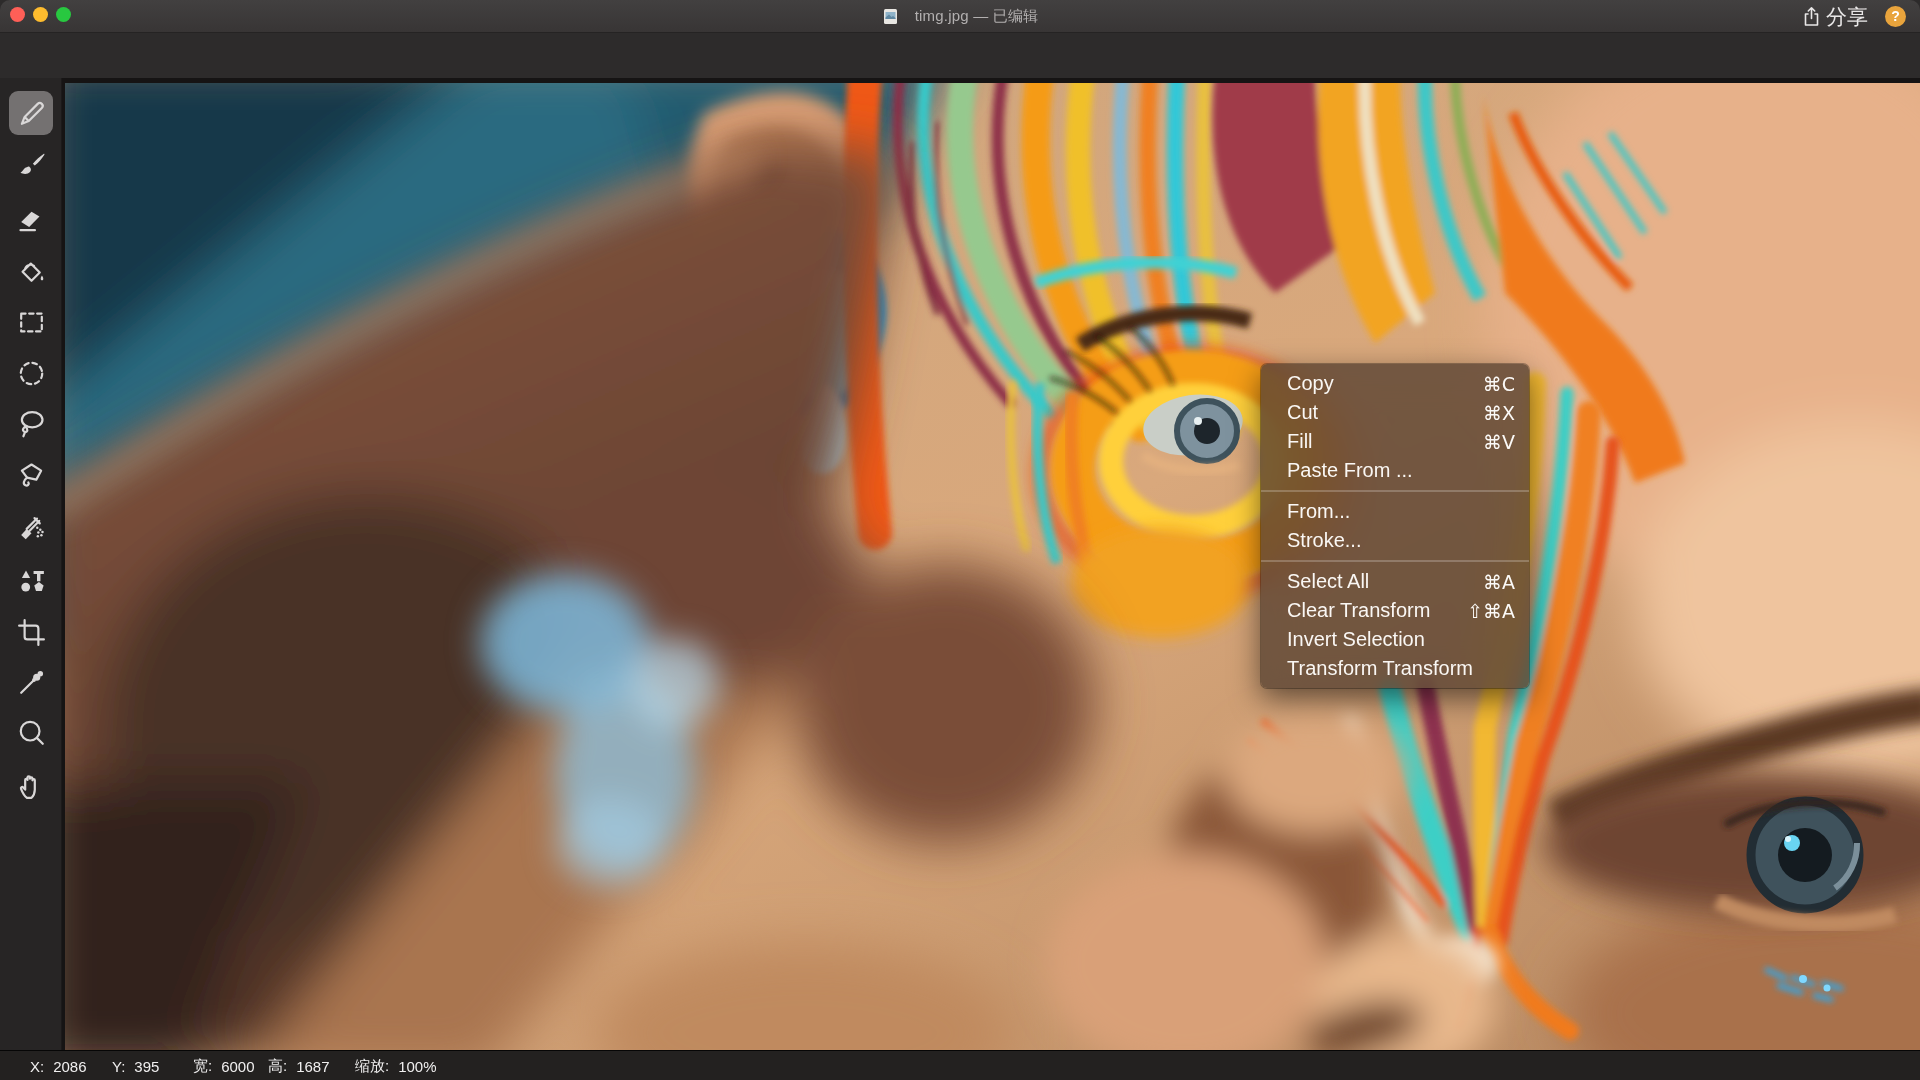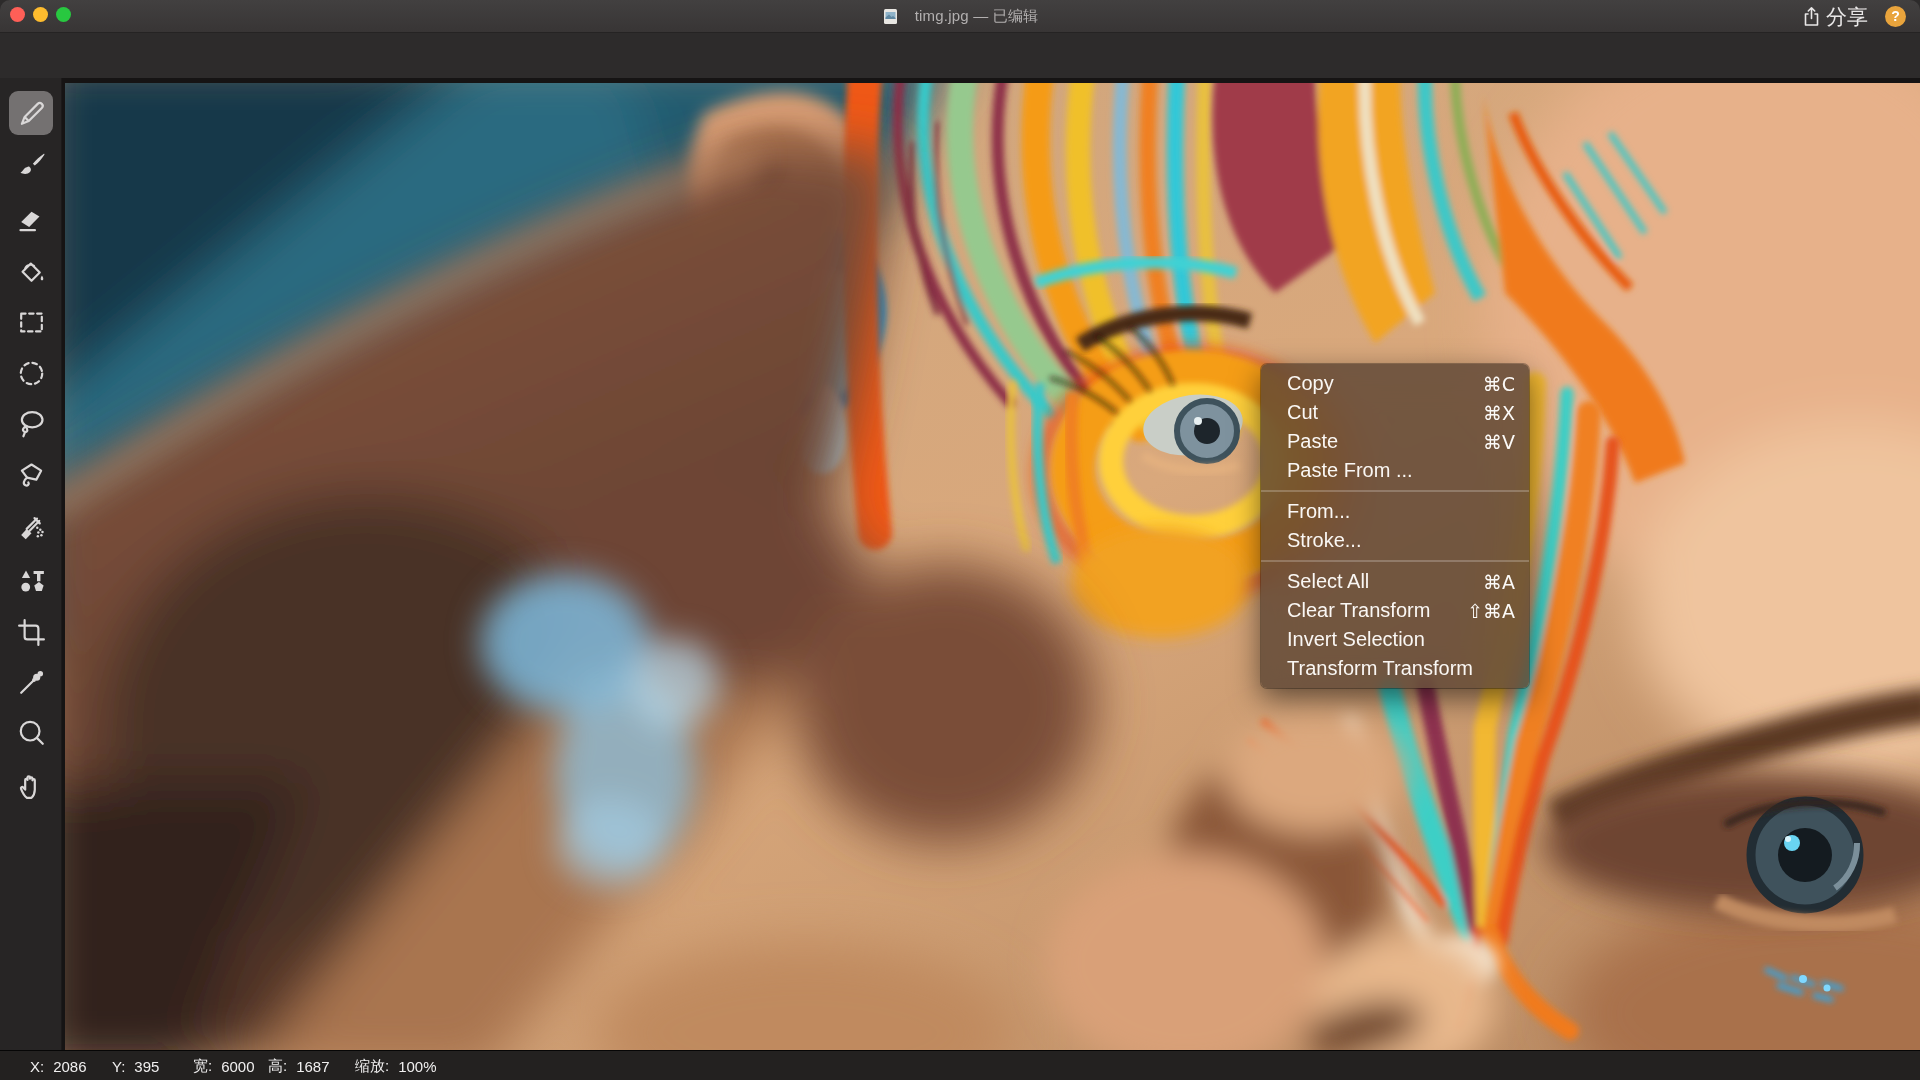--- a/index.html
+++ b/index.html
@@ -369,21 +369,21 @@
   <div class="menu">
     <div class="menu-item">
       <span class="mi-label">Copy</span>
       <span class="mi-short">⌘C</span>
     </div>
     <div class="menu-item">
       <span class="mi-label">Cut</span>
       <span class="mi-short">⌘X</span>
     </div>
     <div class="menu-item">
-      <span class="mi-label">Paste</span>
+      <span class="mi-label">Fill</span>
       <span class="mi-short">⌘V</span>
     </div>
     <div class="menu-item">
       <span class="mi-label">Paste From ...</span>
       <span class="mi-short"></span>
     </div>
     <div class="menu-sep"></div>
     <div class="menu-item">
       <span class="mi-label">From...</span>
       <span class="mi-short"></span>

